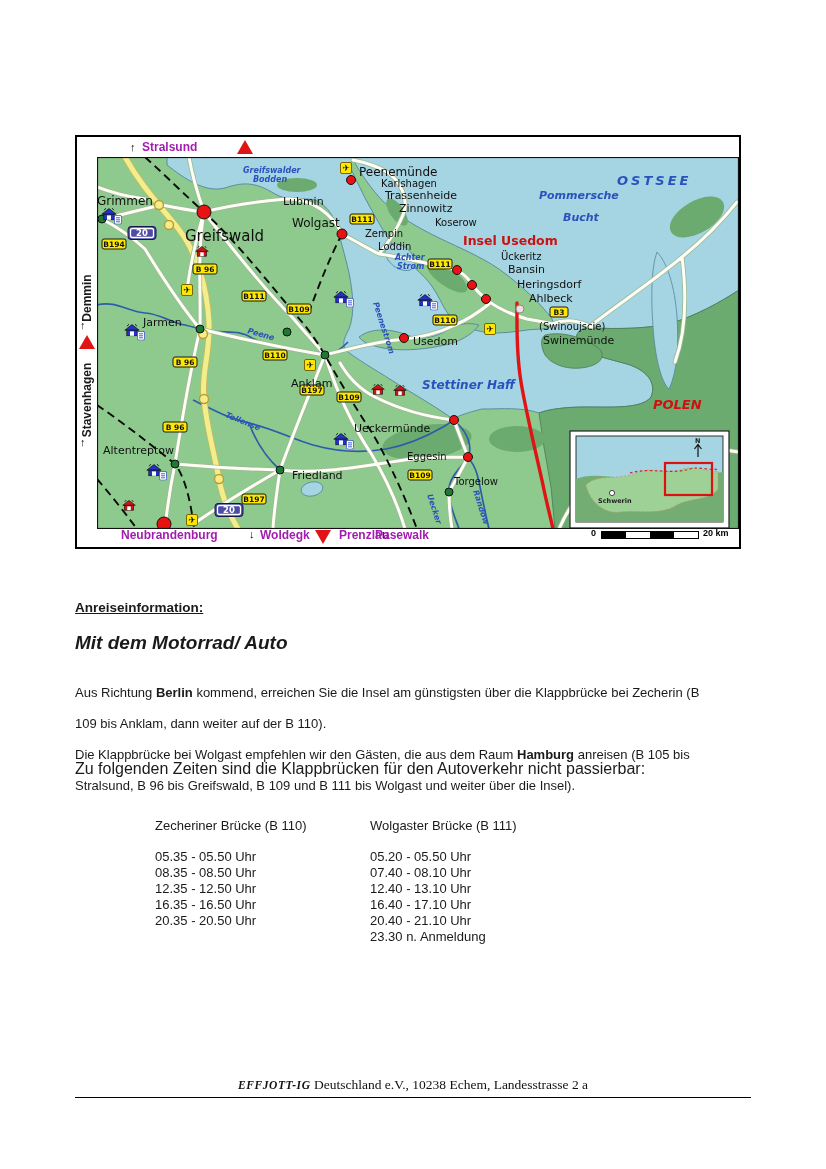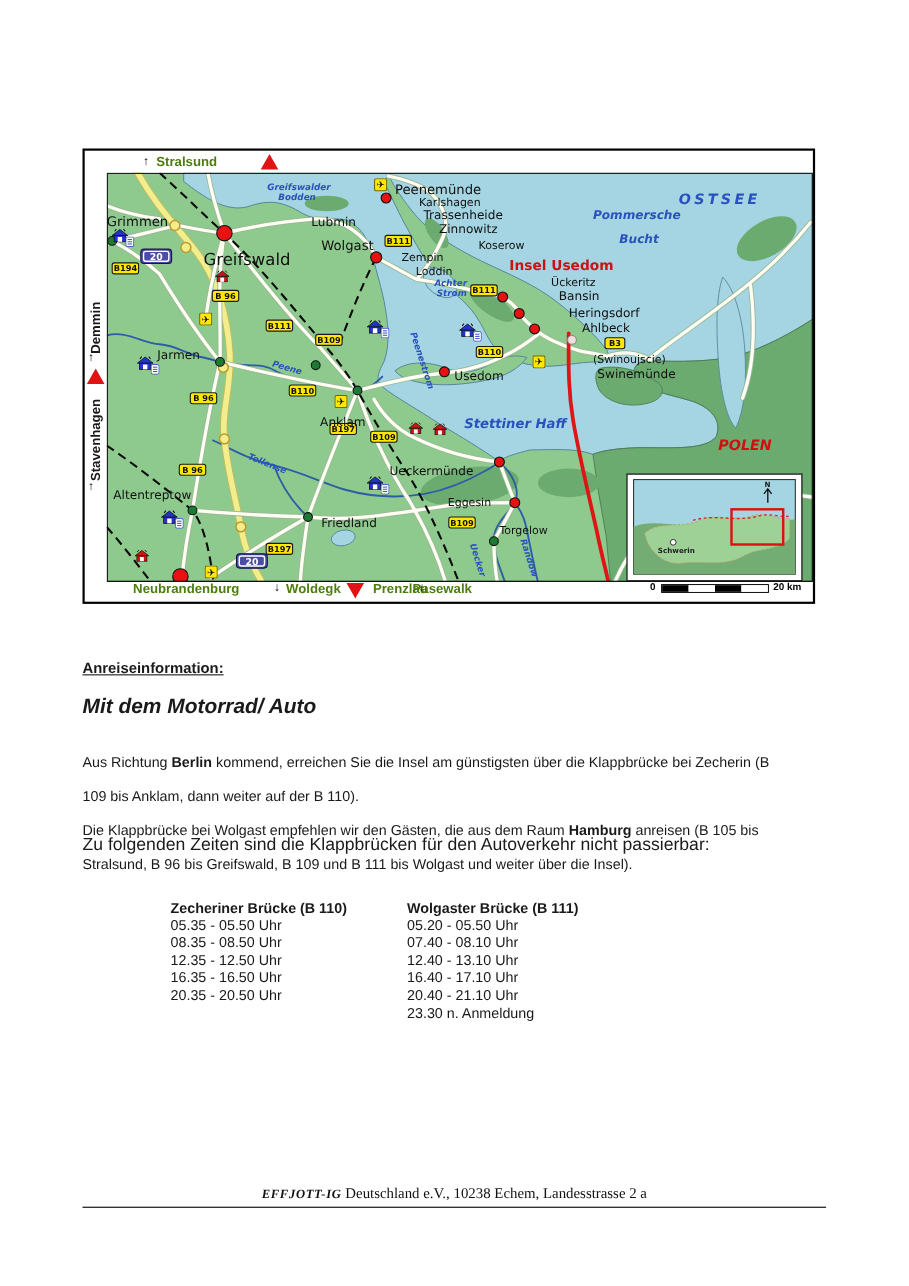--- a/index.html
+++ b/index.html
@@ -3,21 +3,21 @@
 <meta charset="utf-8">
 <style>
   html,body{margin:0;padding:0}
   body{width:826px;height:1169px;background:#fff;position:relative;
        font-family:"Liberation Sans",sans-serif;color:#1a1a1a;overflow:hidden}
 
   
   .map-box{position:absolute;left:75px;top:135px;width:666px;height:414px;
            border:2px solid #000;box-sizing:border-box;background:#fff}
   #map-svg{position:absolute;left:20px;top:20px;display:block}
-  .mlabel{position:absolute;font-size:12px;font-weight:bold;white-space:nowrap;color:#4d7c0f}
+  .mlabel{position:absolute;font-size:12px;font-weight:bold;white-space:nowrap;color:#a21caf}
   .marrow{position:absolute;font-size:11px;font-weight:bold;color:#000}
   .vlabel{position:absolute;transform:rotate(-90deg);font-size:12px;font-weight:bold;
           text-align:center;white-space:nowrap;line-height:16px}
   .tri-up{position:absolute;width:0;height:0;border-left:8px solid transparent;
           border-right:8px solid transparent;border-bottom:14px solid #e01414}
   .tri-down{position:absolute;width:0;height:0;border-left:8px solid transparent;
           border-right:8px solid transparent;border-top:14px solid #e01414}
   .scale-num{position:absolute;font-size:9px;font-weight:bold;color:#000}
   .scale-bar{position:absolute;height:6px;border:1px solid #000;display:flex}
   .scale-bar i{display:block;height:100%}
@@ -57,21 +57,21 @@
   .inset-t{font:bold 6.5px "DejaVu Sans",sans-serif;fill:#222}
   .compass{stroke:#111;stroke-width:1.2;fill:none}
 
   
   .h1{position:absolute;left:75px;top:600px;font-size:13.5px;font-weight:bold;
       text-decoration:underline}
   .h2{position:absolute;left:75px;top:632px;font-size:19px;font-weight:bold;font-style:italic}
   .para{position:absolute;left:75px;top:677px;width:640px;font-size:13px;line-height:31px}
   .para2{position:absolute;left:75px;top:760px;width:660px;font-size:16px}
   .tcol{position:absolute;top:818px;font-size:13px}
-  .tcol .thead{font-weight:bold;}
+  .tcol .thead{font-weight:normal;margin-bottom:16px}
   .tcol .trow{line-height:16px}
   #col-zecherin{left:155px}
   #col-wolgast{left:370px}
   .footer{position:absolute;left:75px;top:1077px;width:676px;text-align:center;
           font-family:"Liberation Serif",serif;font-size:13.5px;color:#111}
   .footer .org{font-style:italic;font-size:11.5px;letter-spacing:0.6px;font-weight:bold}
   .footer-rule{position:absolute;left:75px;top:1097px;width:676px;border-top:1.5px solid #000}
 </style>
 </head>
 <body>

